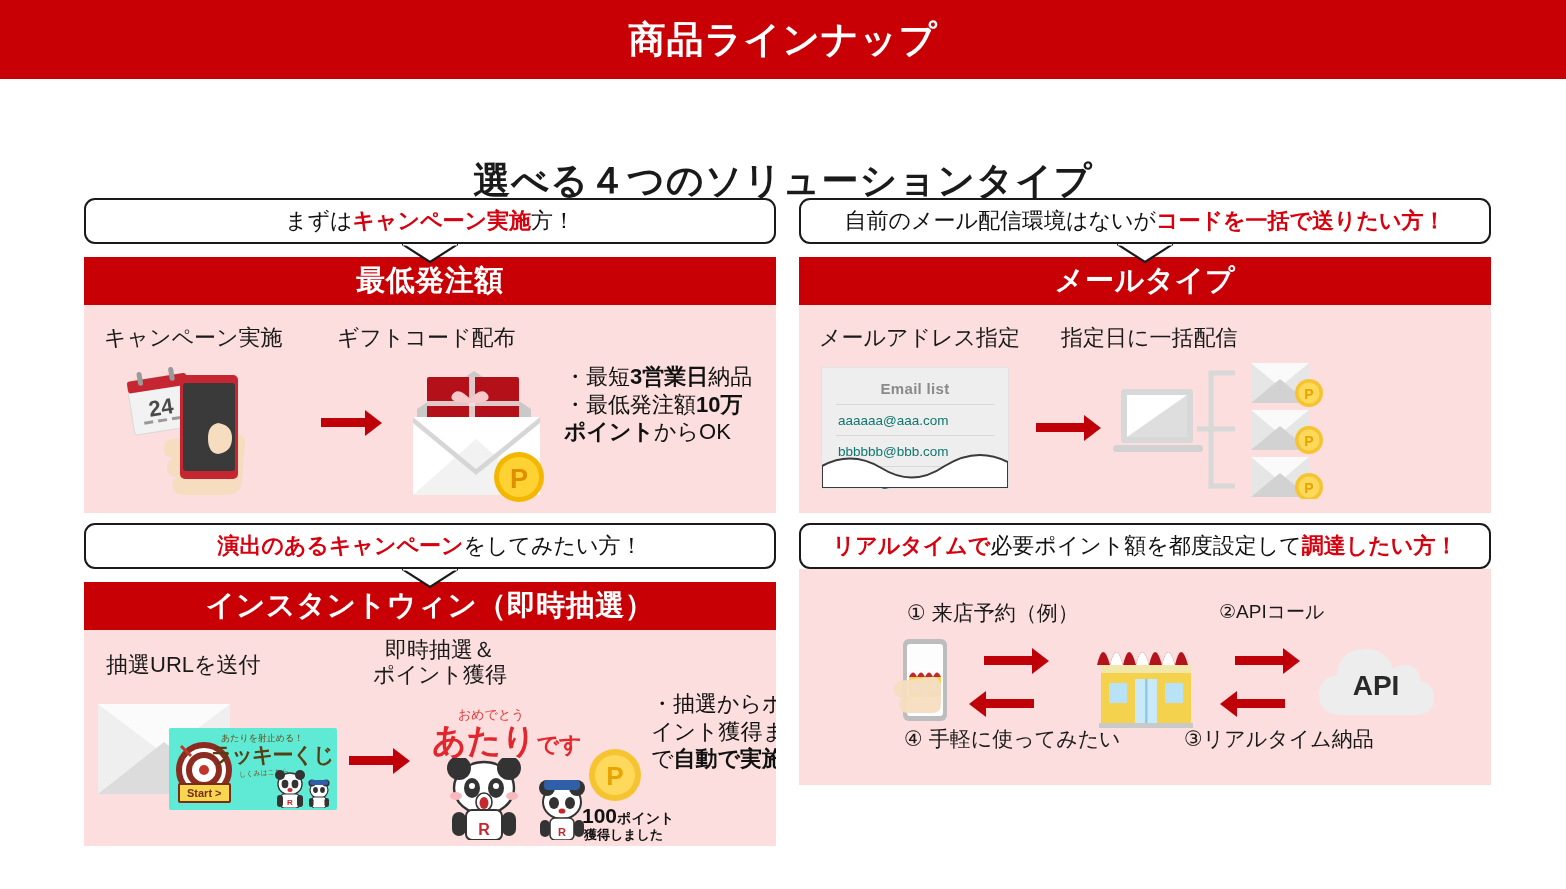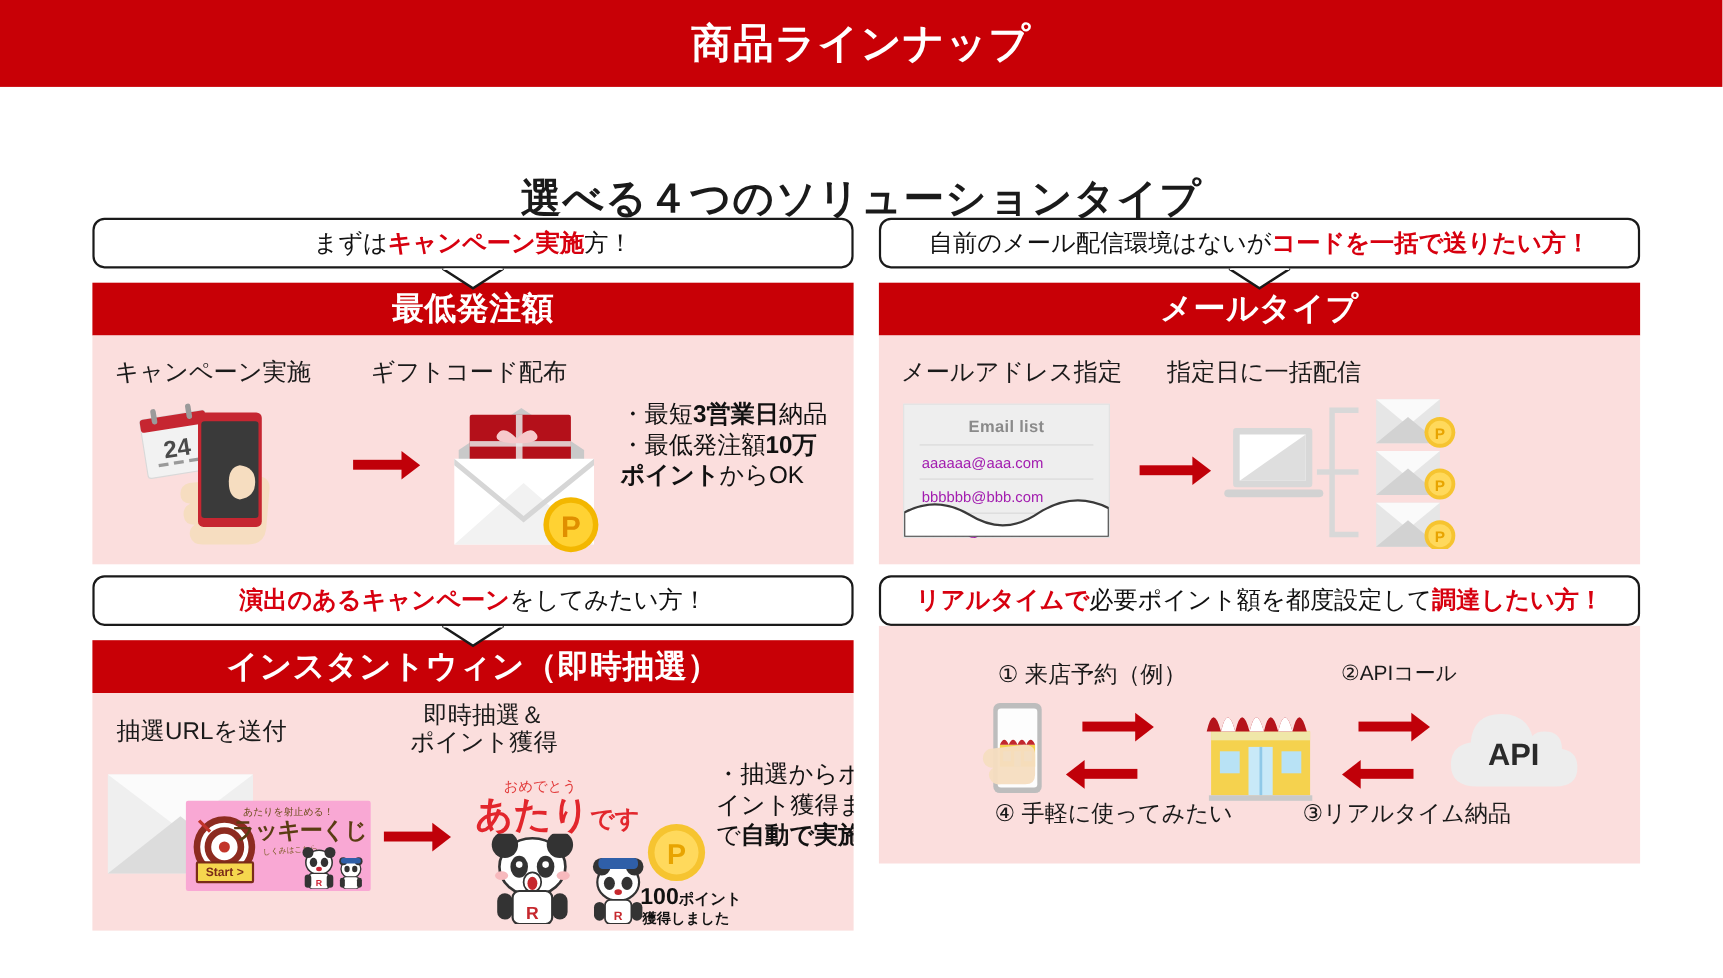--- a/index.html
+++ b/index.html
@@ -106,29 +106,29 @@
   
   .email-card {
     position: absolute; background: #eeeeee; border: 1px solid #e2e2e2;
   }
   .email-card .elt {
     text-align: center; color: #8a8a8a; font-weight: bold; font-size: 15px;
     padding-top: 12px; letter-spacing: .3px;
   }
   .email-card .rule { height:1px; background:#d8d8d8; margin: 7px 14px 0 14px; }
   .email-card .addr {
-    color: #a21caf; font-size: 13.5px; margin: 8px 0 0 16px;
+    color: #0f766e; font-size: 13.5px; margin: 8px 0 0 16px;
   }
   .email-wave {
     position: absolute; left:0; bottom: 0; width: 100%; height: 42px;
   }
 
   
   .lotto {
-    position: absolute; background: #f9a8d4; border-radius: 2px; overflow:hidden;
+    position: absolute; background: #5eead4; border-radius: 2px; overflow:hidden;
   }
   .lotto .ltitle {
     position:absolute; left: 52px; top: 4px; font-size: 9px; color:#6b4d18; white-space:nowrap;
   }
   .lotto .lbig {
     position:absolute; left: 42px; top: 13px; font-size: 21px; font-weight:bold;
     color:#5a3c12; white-space:nowrap; letter-spacing:-1px;
   }
   .lotto .lsub {
     position:absolute; left: 70px; top: 40px; font-size: 7px; color:#7a5a20;

